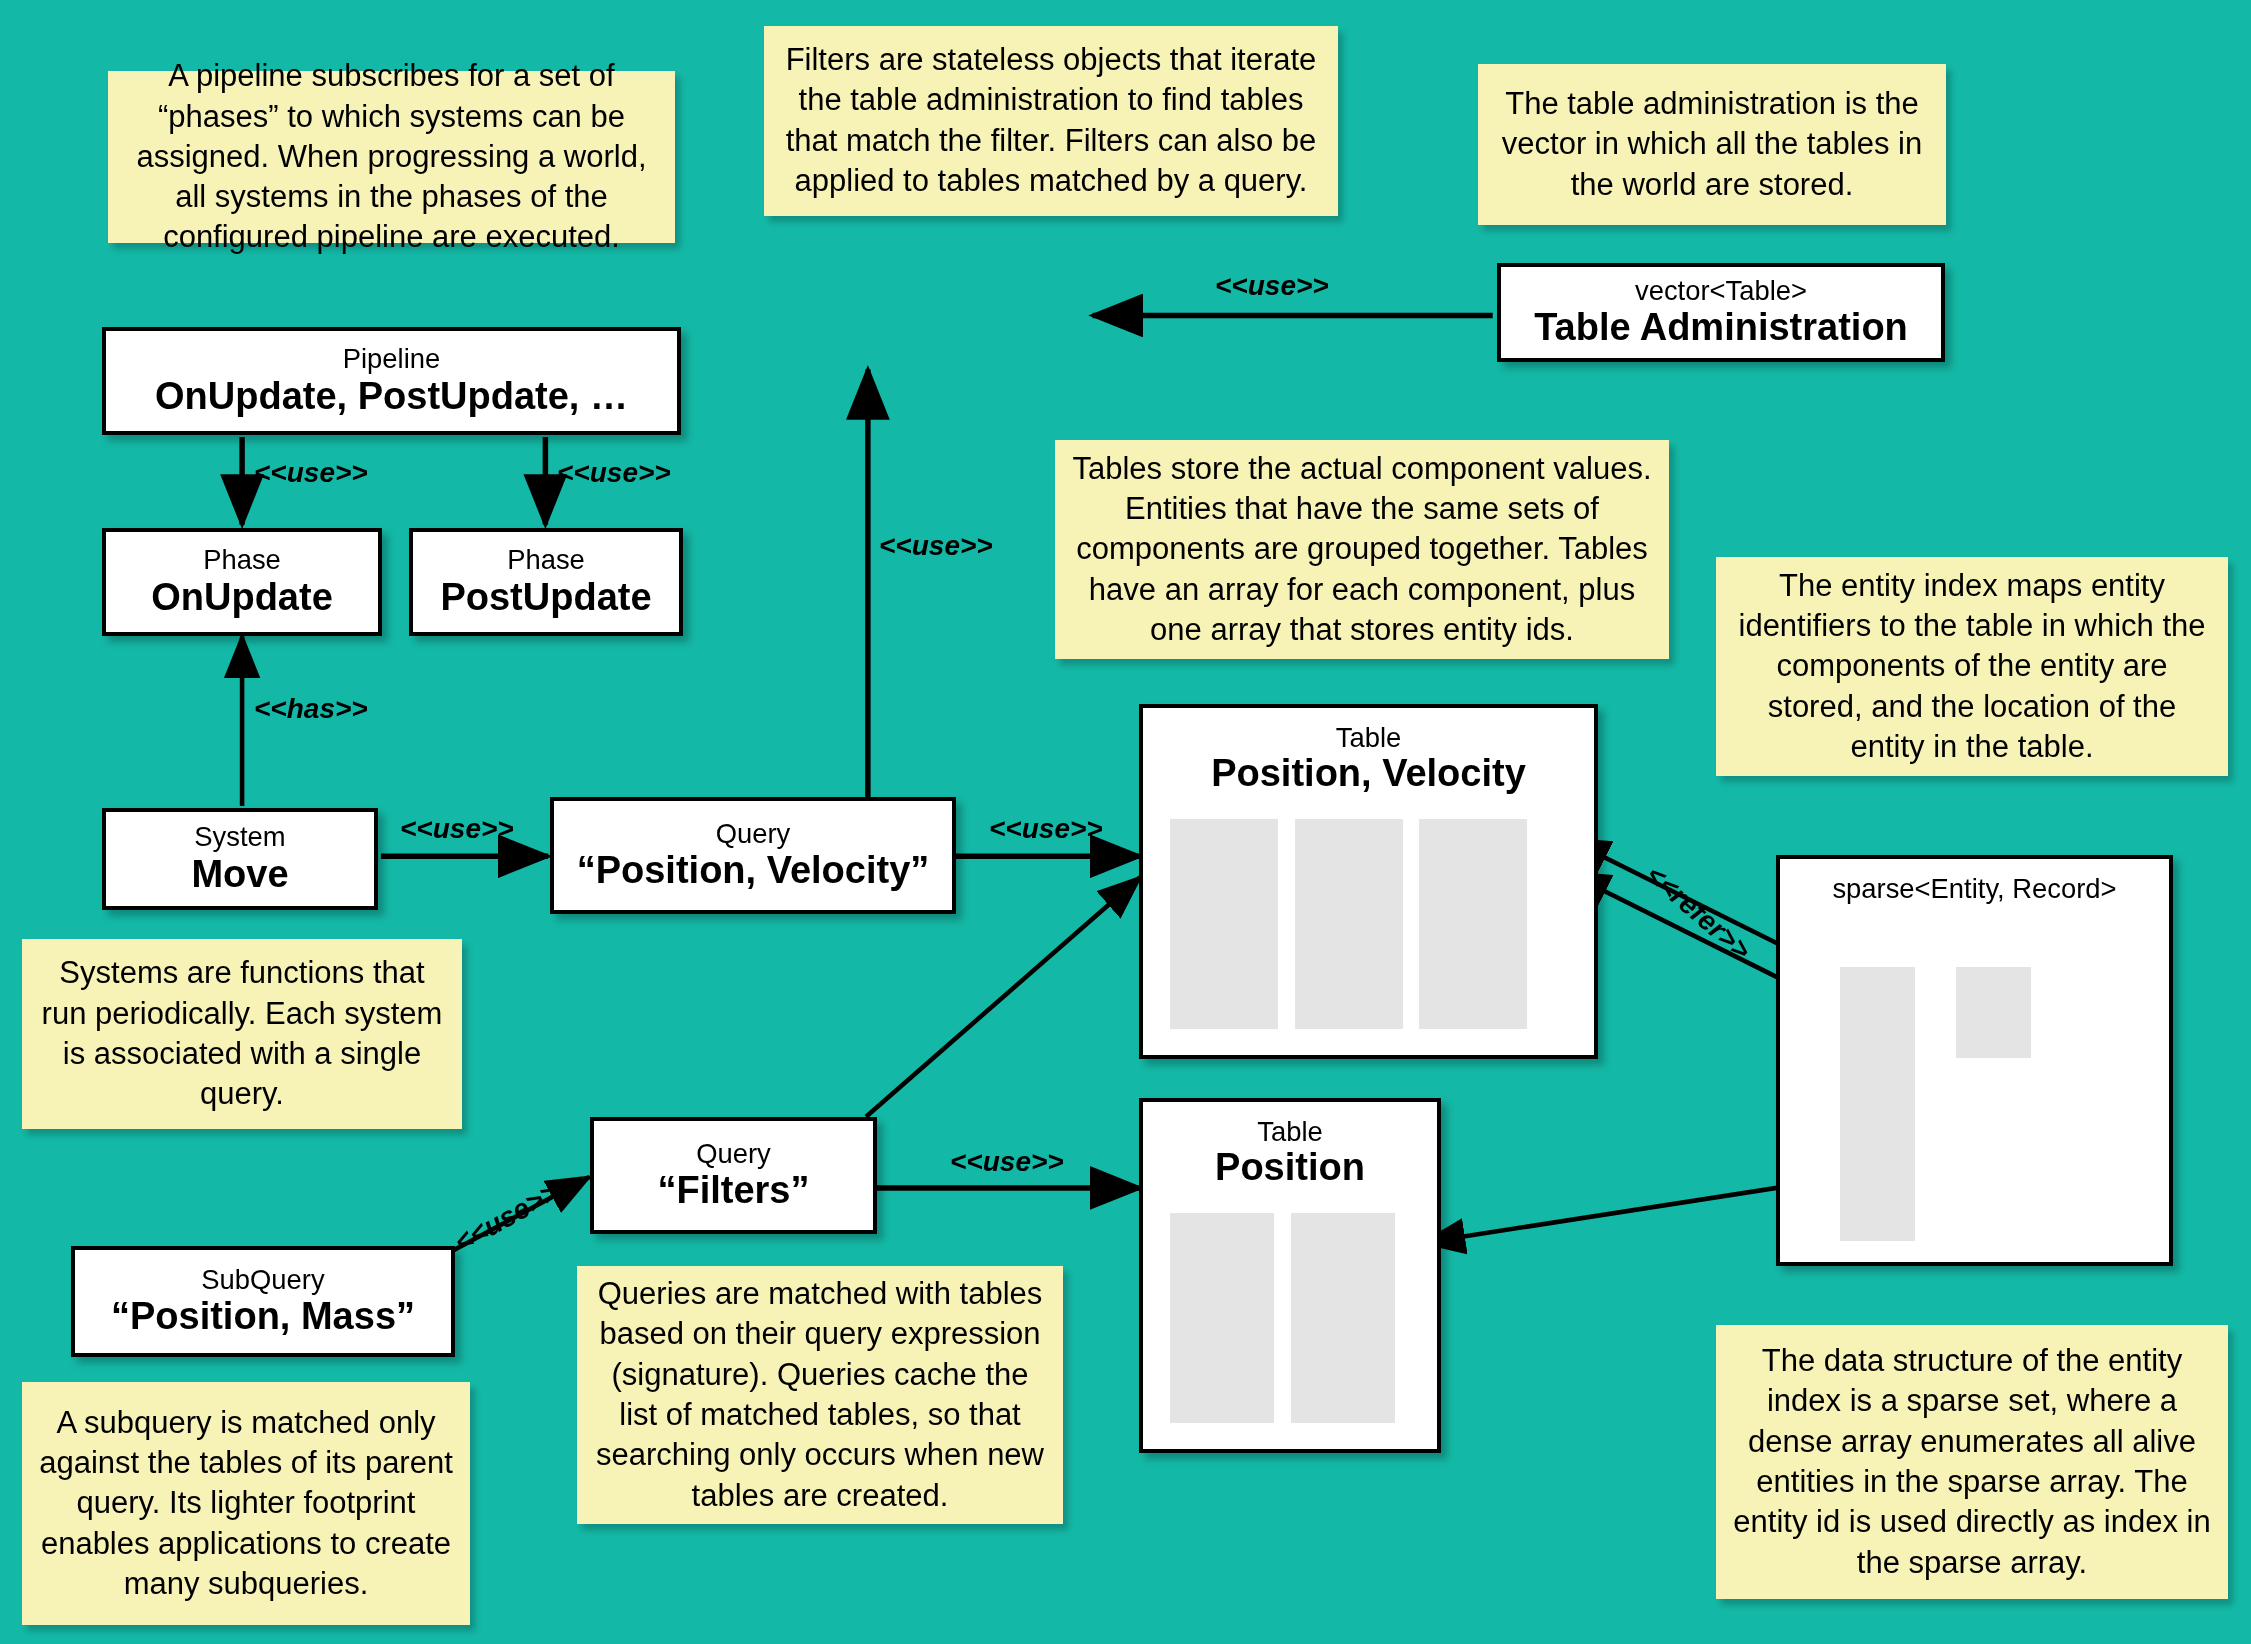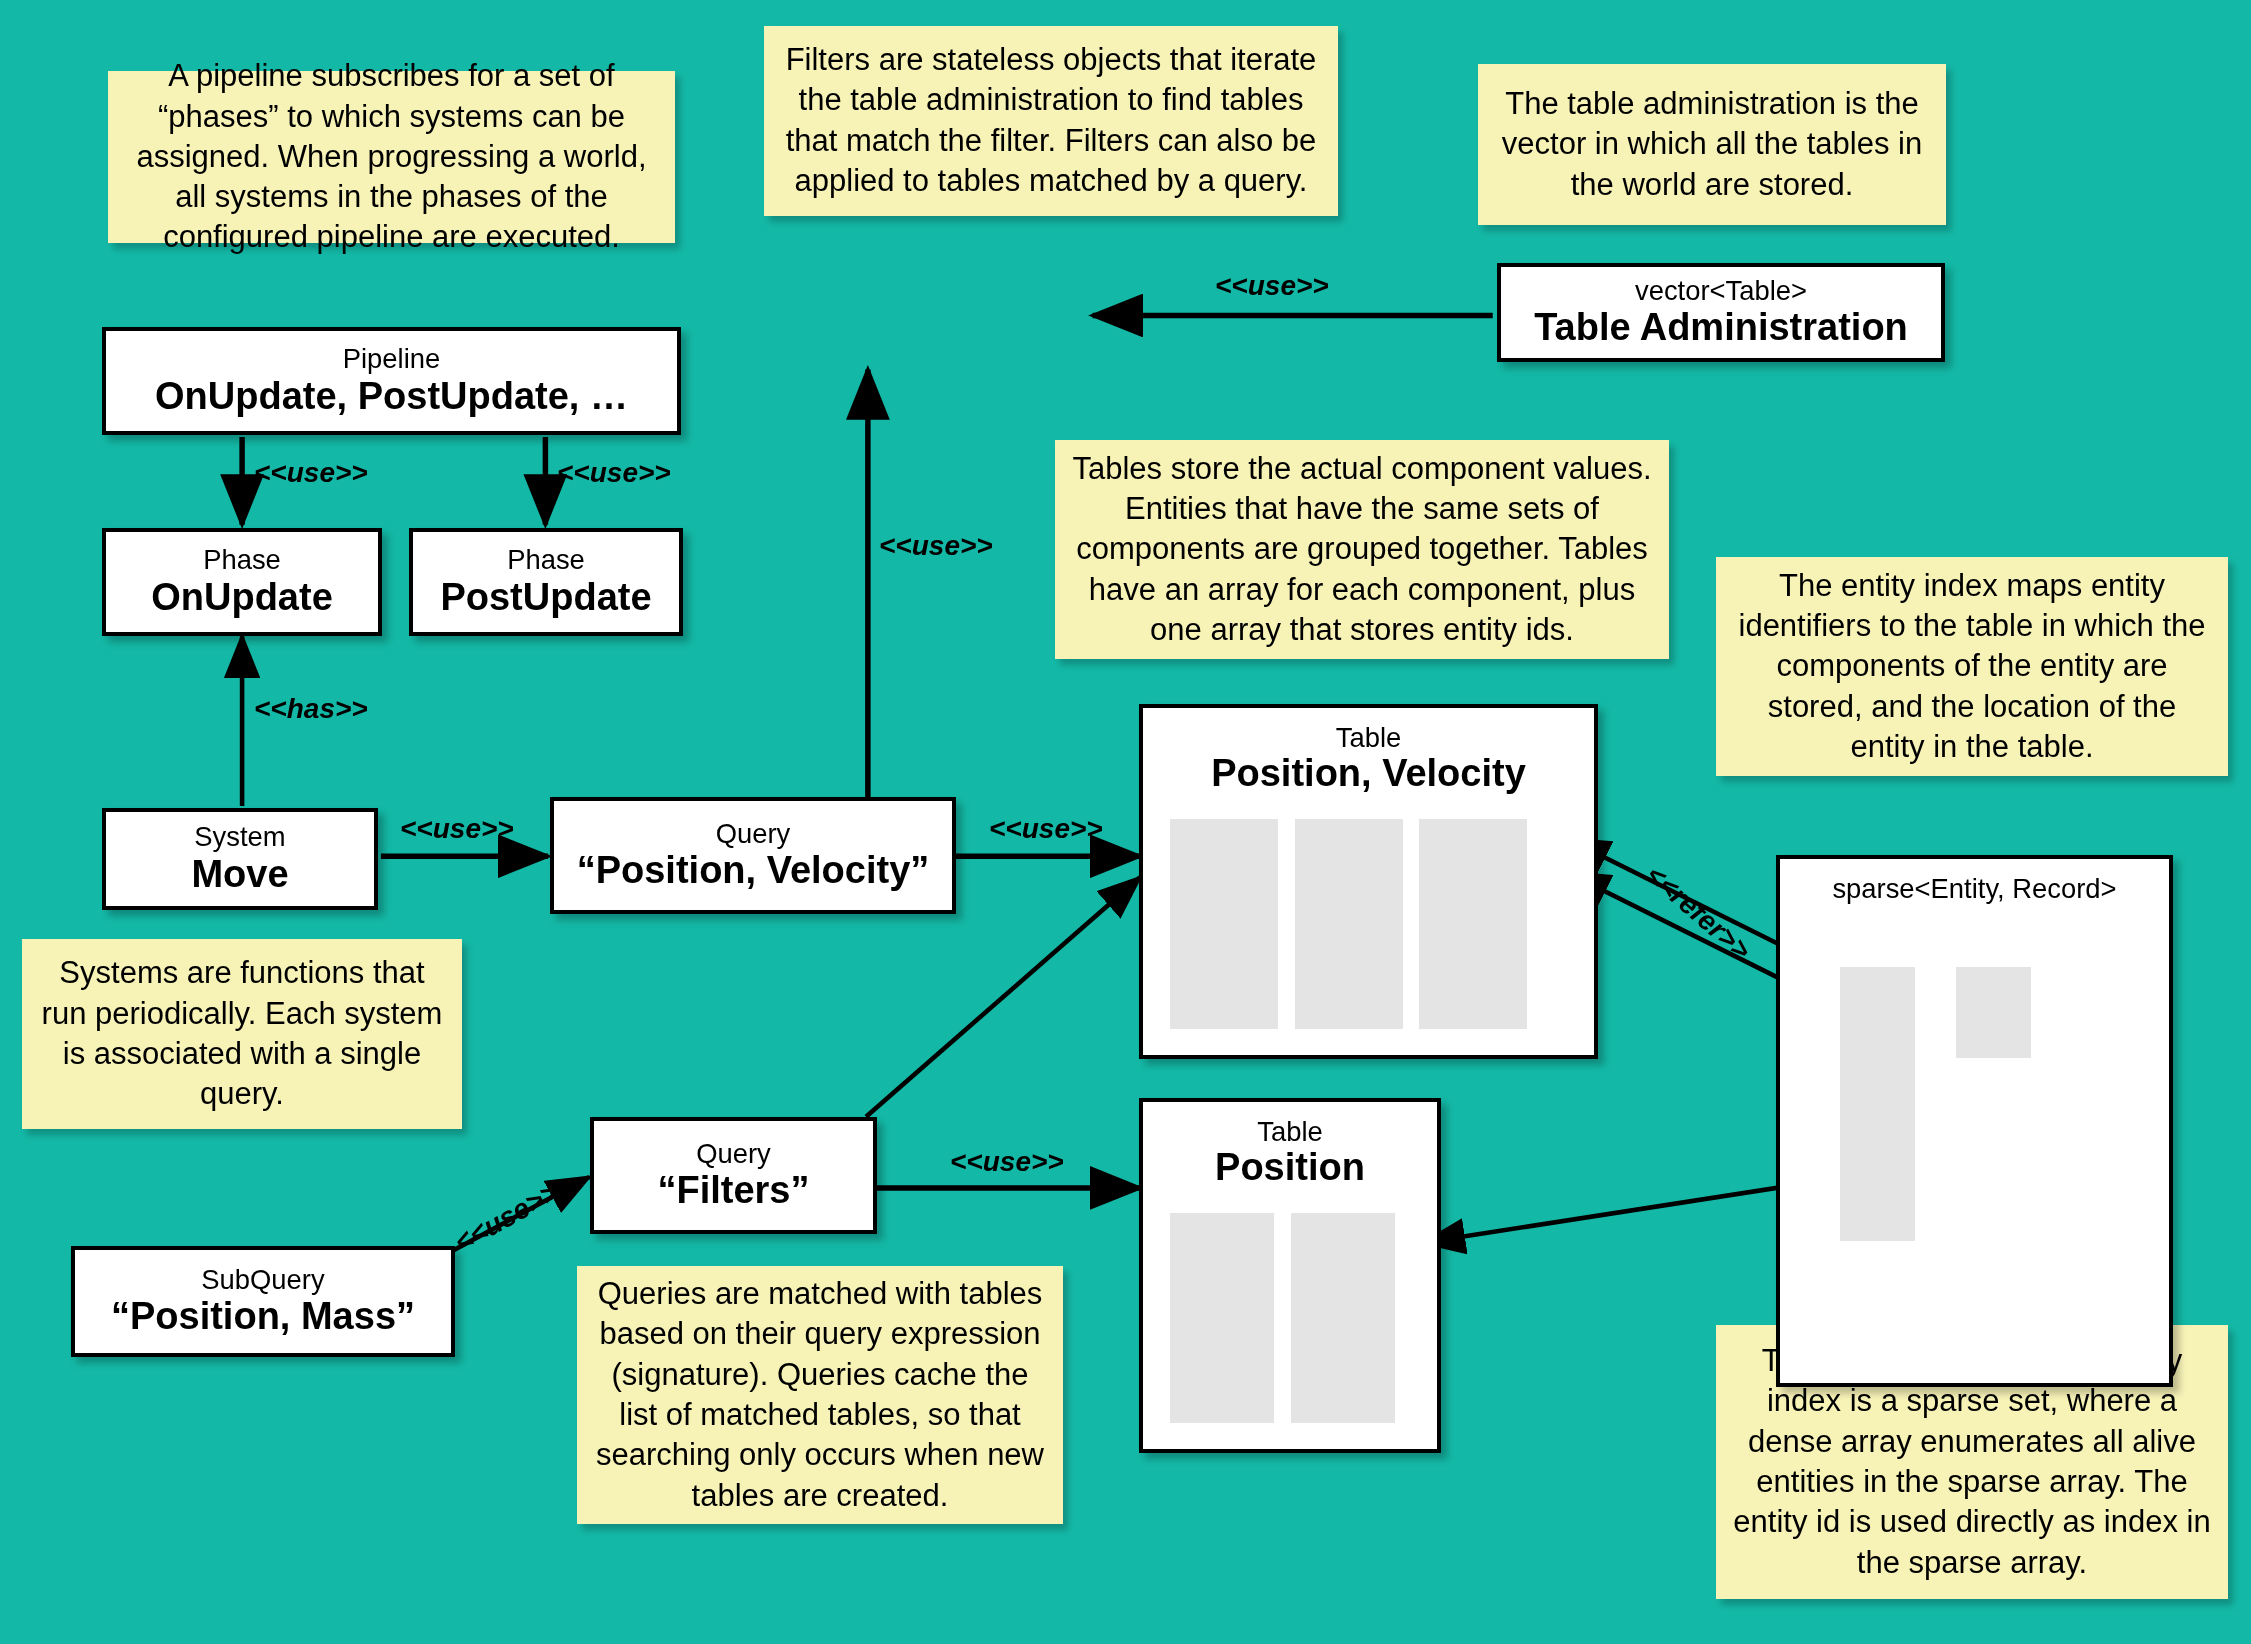--- a/index.html
+++ b/index.html
@@ -166,20 +166,23 @@
   </div>
 
   <div class="note" style="left:22px; top:939px; width:440px; height:190px;">
     <span>Systems are functions that run periodically. Each system is associated with a single query.</span>
   </div>
 
   <div class="note" style="left:577px; top:1266px; width:486px; height:258px;">
     <span>Queries are matched with tables based on their query expression (signature). Queries cache the list of matched tables, so that searching only occurs when new tables are created.</span>
   </div>
 
+  <div class="note" style="left:22px; top:1382px; width:448px; height:243px;">
+    <span>A subquery is matched only against the tables of its parent query. Its lighter footprint enables applications to create many subqueries.</span>
+  </div>
 
   <div class="note" style="left:1716px; top:1325px; width:512px; height:274px;">
     <span>The data structure of the entity index is a sparse set, where a dense array enumerates all alive entities in the sparse array. The entity id is used directly as index in the sparse array.</span>
   </div>
 
 
   <div class="box" style="left:1497px; top:263px; width:448px; height:99px;">
     <div class="stereo">vector&lt;Table&gt;</div>
     <div class="title">Table Administration</div>
   </div>
@@ -235,21 +238,21 @@
     <div class="thead">
       <div class="stereo">Table</div>
       <div class="title">Position</div>
     </div>
     <div class="cols" style="left:27.4px; top:111px; width:238px;">
       <div class="colbar" style="width:104px; height:210px;"></div>
       <div class="colbar" style="width:104px; height:210px;"></div>
     </div>
   </div>
 
-  <div class="tablebox" style="left:1776px; top:855px; width:397px; height:532px;">
+  <div class="tablebox" style="left:1776px; top:855px; width:397px; height:411px;">
     <div class="thead">
       <div class="stereo">sparse&lt;Entity, Record&gt;</div>
     </div>
 
     <div class="graybar" style="left:60px; top:108px; width:75px; height:274px;"></div>
 
     <div class="graybar" style="left:176px; top:108px; width:75px; height:91px;"></div>
   </div>
 
   <div class="elabel" style="left:1215px; top:270px;">&lt;&lt;use&gt;&gt;</div>

